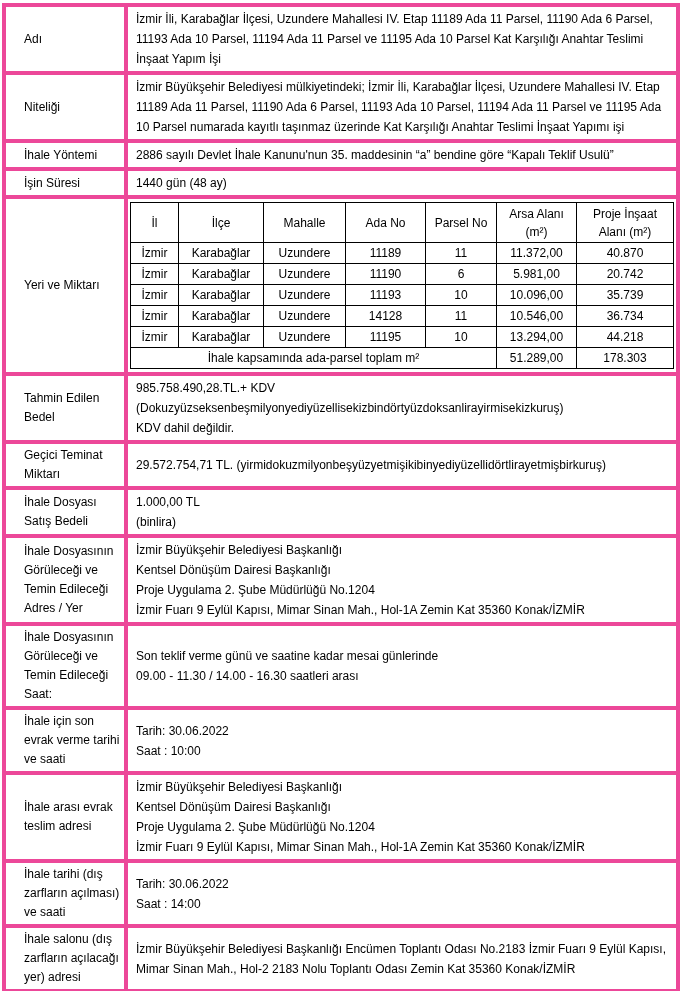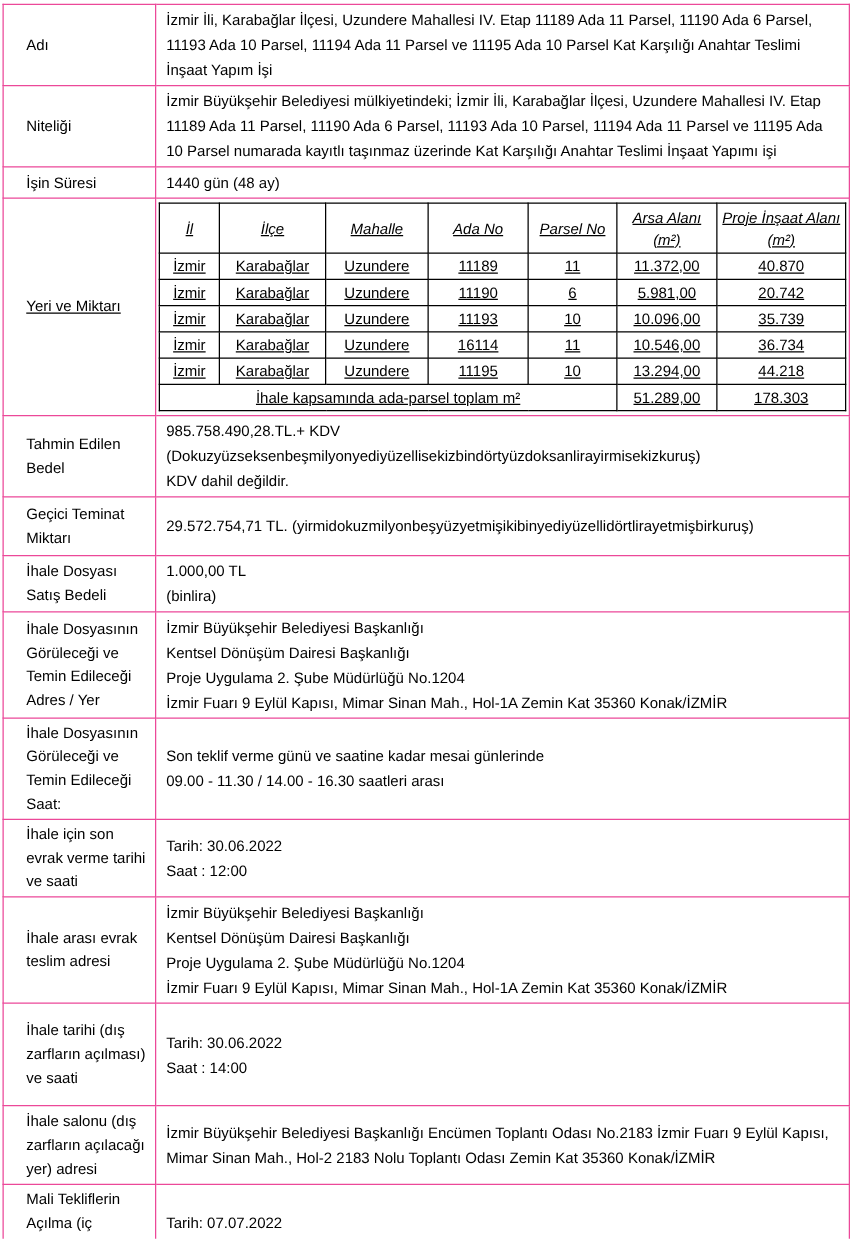--- a/index.html
+++ b/index.html
@@ -6,30 +6,30 @@
   body {
     width:681px; height:991px; overflow:hidden;
     font-family:"Liberation Sans", sans-serif;
     font-size:12px; color:#000;
   }
   table.doc {
     width:678px; margin:3px 0 0 2px;
     border-collapse:collapse; table-layout:fixed;
     background:#fff;
   }
-  table.doc > tbody > tr > td { border:1px solid #ec4899; vertical-align:middle; }
+  table.doc > tbody > tr > td { border:4px solid #ec4899; vertical-align:middle; }
   td.lbl { width:122px; padding:2px 4px 2px 18px; line-height:19px; }
   td.val { padding:2px 8px; line-height:20px; }
   td.val div { min-height:20px; }
 
   
   table.doc > tbody > tr:nth-child(1)  { height:40px; }
   table.doc > tbody > tr:nth-child(2)  { height:64px; }
   table.doc > tbody > tr:nth-child(3)  { height:22px; }
-  table.doc > tbody > tr:nth-child(4)  { height:22px;text-decoration:underline; }
+  table.doc > tbody > tr:nth-child(4)  { height:22px; }
   table.doc > tbody > tr:nth-child(6)  { height:47px; }
   table.doc > tbody > tr:nth-child(7)  { height:40px; }
   table.doc > tbody > tr:nth-child(8)  { height:46px; }
   table.doc > tbody > tr:nth-child(9)  { height:81px;margin-top:12px; }
   table.doc > tbody > tr:nth-child(10) { height:61px; }
   table.doc > tbody > tr:nth-child(11) { height:50px; }
   table.doc > tbody > tr:nth-child(12) { height:82px; }
   table.doc > tbody > tr:nth-child(13) { height:63px; }
   table.doc > tbody > tr:nth-child(14) { height:47px; }
   table.doc > tbody > tr:nth-child(15) { height:68px; }
@@ -37,21 +37,21 @@
 
   td.nestcell { padding:3px 2px; }
   table.nested {
     width:100%; border-collapse:collapse; table-layout:fixed;
     text-align:center;
   }
   table.nested th, table.nested td {
     border:1px solid #000; font-weight:normal;
     line-height:18px; padding:1px 2px; vertical-align:middle;
   }
-  table.nested tr.hdr    { height:40px;font-style:italic; }
+  table.nested tr.hdr    { height:40px; }
   table.nested tr.datarw { height:21px; }
   table.nested tr.totrw  { height:20px; }
 </style>
 </head>
 <body>
 
 <table class="doc">
   <colgroup>
       <col style="width:122px">
       <col>
@@ -65,20 +65,26 @@
         </td>
     </tr>
 
     <tr>
       <td class="lbl">Niteliği</td>
       <td class="val">
           <div>İzmir Büyükşehir Belediyesi mülkiyetindeki; İzmir İli, Karabağlar İlçesi, Uzundere Mahallesi IV. Etap 11189 Ada 11 Parsel, 11190 Ada 6 Parsel, 11193 Ada 10 Parsel, 11194 Ada 11 Parsel ve 11195 Ada 10 Parsel numarada kayıtlı taşınmaz üzerinde Kat Karşılığı Anahtar Teslimi İnşaat Yapımı işi</div>
         </td>
     </tr>
 
+    <tr>
+      <td class="lbl">İhale Yöntemi</td>
+      <td class="val">
+          <div>2886 sayılı Devlet İhale Kanunu'nun 35. maddesinin “a” bendine göre “Kapalı Teklif Usulü”</div>
+        </td>
+    </tr>
 
     <tr>
       <td class="lbl">İşin Süresi</td>
       <td class="val">
           <div>1440 gün (48 ay)</div>
         </td>
     </tr>
 
     <tr>
       <td class="lbl">Yeri ve Miktarı</td>
@@ -127,21 +133,21 @@
               <td>Uzundere</td>
               <td>11193</td>
               <td>10</td>
               <td>10.096,00</td>
               <td>35.739</td>
             </tr>
             <tr class="datarw">
               <td>İzmir</td>
               <td>Karabağlar</td>
               <td>Uzundere</td>
-              <td>16114</td>
+              <td>14128</td>
               <td>11</td>
               <td>10.546,00</td>
               <td>36.734</td>
             </tr>
             <tr class="datarw">
               <td>İzmir</td>
               <td>Karabağlar</td>
               <td>Uzundere</td>
               <td>11195</td>
               <td>10</td>
@@ -196,21 +202,21 @@
       <td class="val">
         <div>Son teklif verme günü ve saatine kadar mesai günlerinde</div>
         <div>09.00 - 11.30 / 14.00 - 16.30 saatleri arası</div>
       </td>
     </tr>
 
     <tr>
       <td class="lbl">İhale için son evrak verme tarihi ve saati</td>
       <td class="val">
         <div>Tarih: 30.06.2022</div>
-        <div>Saat : 12:00</div>
+        <div>Saat : 10:00</div>
       </td>
     </tr>
 
     <tr>
       <td class="lbl">İhale arası evrak teslim adresi</td>
       <td class="val">
         <div>İzmir Büyükşehir Belediyesi Başkanlığı</div>
         <div>Kentsel Dönüşüm Dairesi Başkanlığı</div>
         <div>Proje Uygulama 2. Şube Müdürlüğü No.1204</div>
         <div>İzmir Fuarı 9 Eylül Kapısı, Mimar Sinan Mah., Hol-1A Zemin Kat 35360 Konak/İZMİR</div>

